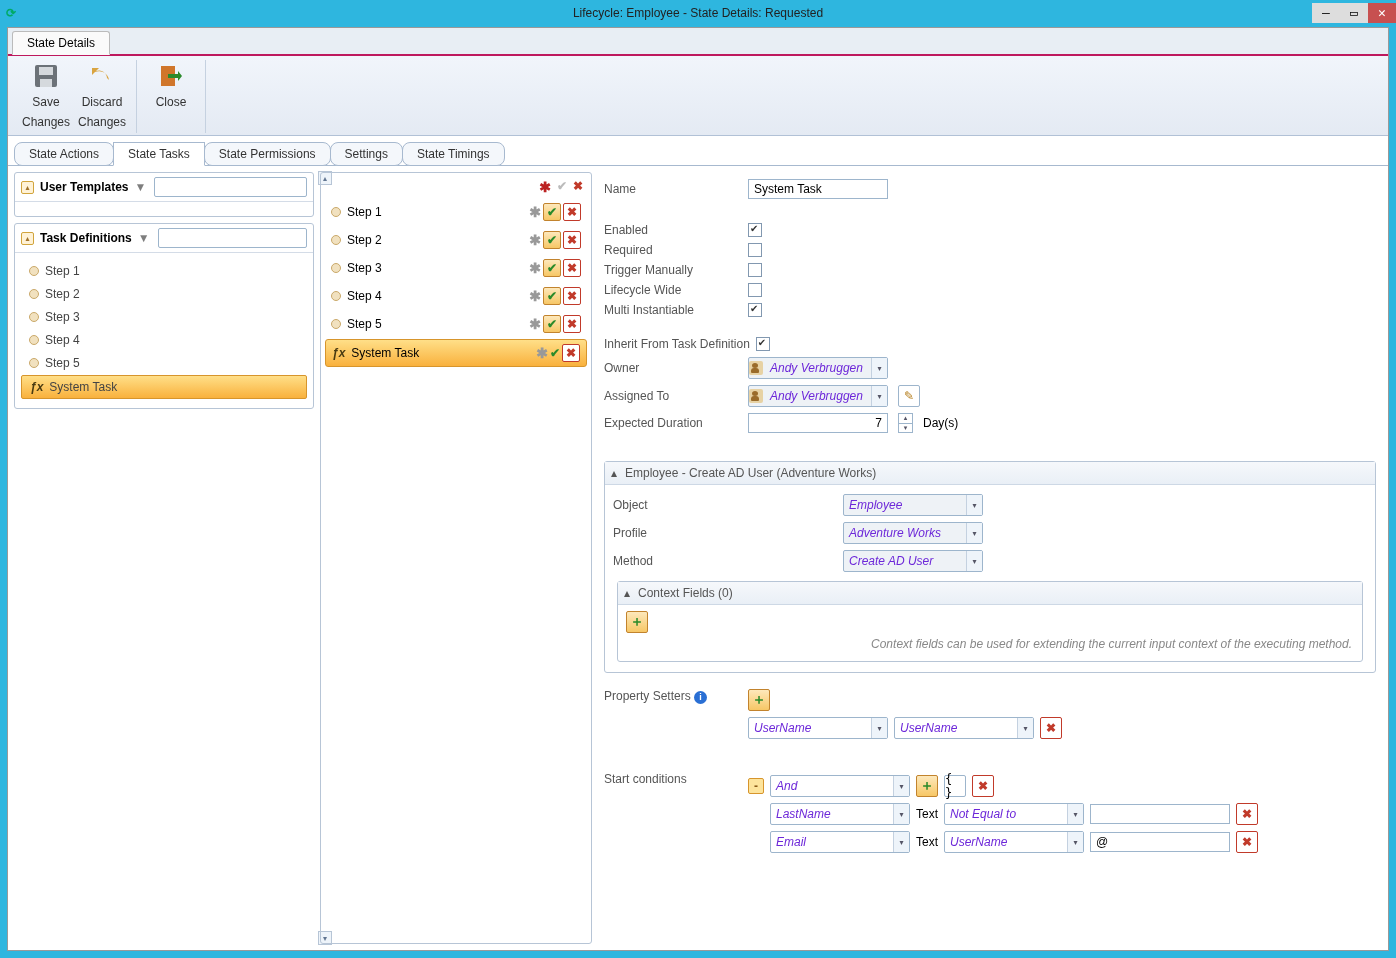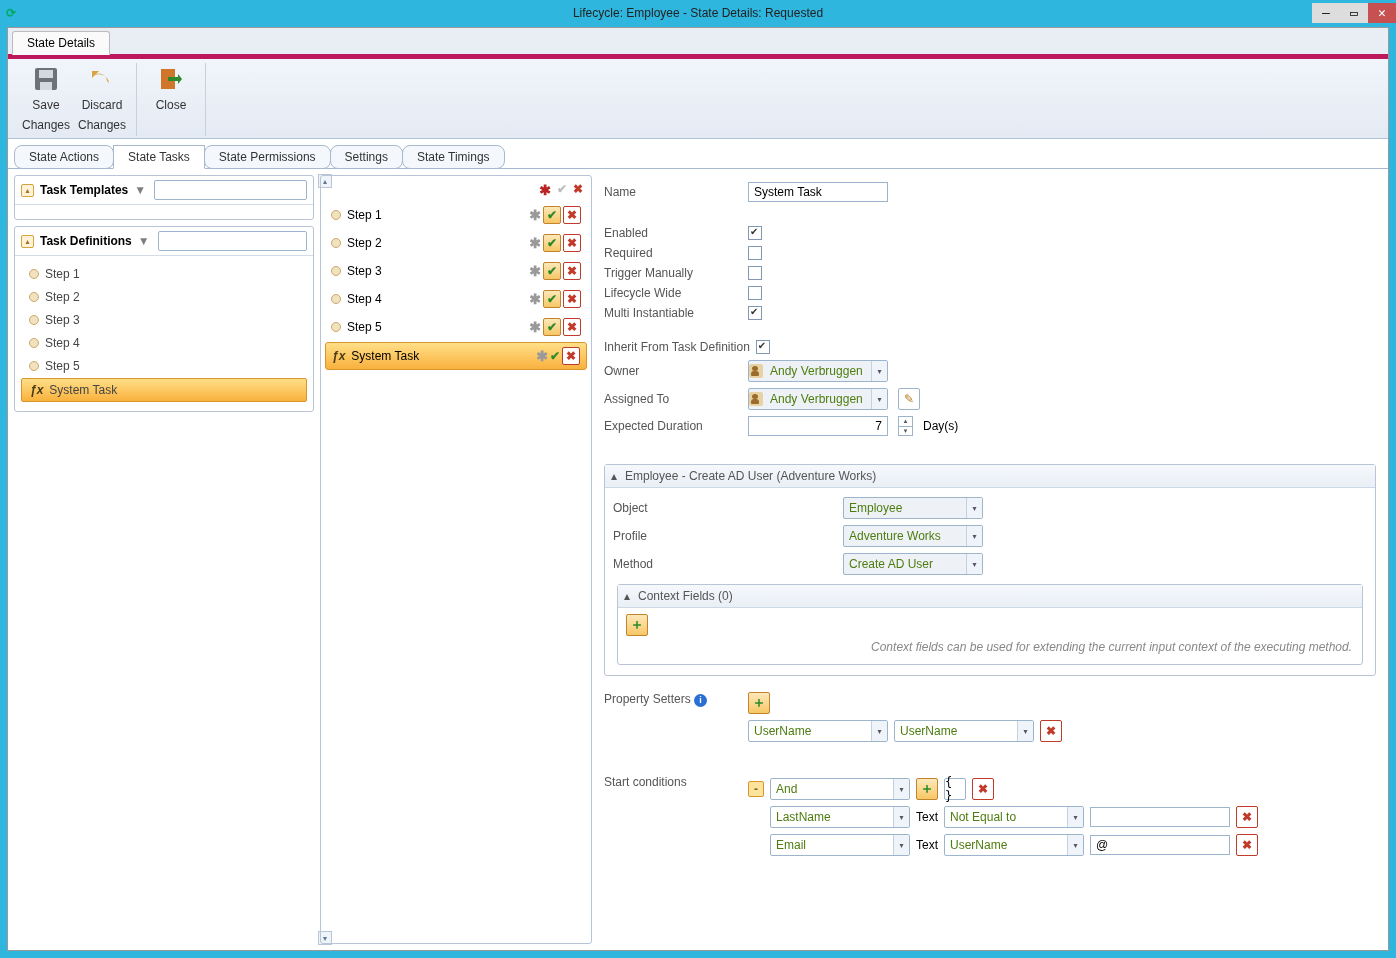--- a/index.html
+++ b/index.html
@@ -7,21 +7,21 @@
   .window { display: flex; flex-direction: column; height: 100%; }
   .titlebar { height: 25px; background: #2eb6df; display: flex; align-items: center; color: #333; position: relative; }
   .titlebar .sys-icon { margin-left: 6px; width:16px; color:#0a6; font-weight:bold;}
   .titlebar .title { position:absolute; left:0; right:0; text-align:center; pointer-events:none; color:#222;}
   .titlebar .win-controls { margin-left: auto; display: flex; }
   .win-btn { width: 28px; height: 20px; display:flex; align-items:center; justify-content:center; font-family: monospace; font-size:13px; }
   .win-btn.close { background:#c75050; color:#fff;}
   .win-btn.max, .win-btn.min { background:#ddd; color:#000; }
   .outer-content { flex:1; margin:2px 7px 7px 7px; background:#fff; border:1px solid #999; display:flex; flex-direction:column; }
 
-  .ribbon-tab-row { display:flex; background:#e8eef4; border-bottom:5px solid #be185d; }
+  .ribbon-tab-row { display:flex; background:#e8eef4; border-bottom:2px solid #be185d; }
   .ribbon-tab { padding:4px 14px; background:#fafafa; border:1px solid #bbb; border-bottom:1px solid #fafafa; margin:3px 0 -1px 4px; border-radius:3px 3px 0 0;}
   .ribbon { background:linear-gradient(#f1f5fb,#e4eaf3); border-bottom:1px solid #b1c1d6; display:flex; padding:4px 4px 2px 4px; height:80px;}
   .ribbon-group { display:flex; gap:8px; padding:0 10px; border-right:1px solid #c5d1e0; align-items:flex-start;}
   .ribbon-btn { width:48px; display:flex; flex-direction:column; align-items:center; gap:2px; padding-top:2px;}
   .ribbon-btn .ic { width:28px; height:28px; display:flex; align-items:center; justify-content:center; }
   .ribbon-btn .lbl { text-align:center; color:#333; line-height:20px;}
 
   .tabs2 { display:flex; border-bottom:1px solid #a7b9cf; background:#fff; padding-top:6px; padding-left:6px; gap:0;}
   .tab2 { padding:4px 14px; border:1px solid #a7b9cf; border-bottom:1px solid #fff; margin-bottom:-1px; background:#fff; border-radius:0; color:#333; position:relative;}
   .tab2.inactive { border-bottom:1px solid #a7b9cf; background:#f4f7fb;border-radius:8px; }
@@ -59,21 +59,21 @@
   .rightcol { flex:1; overflow:auto; padding:4px 6px 12px 6px;}
   .form-row { display:flex; align-items:center; padding:3px 0; gap:10px; }
   .form-row .lbl { width:134px; color:#555;}
   input.text { border:1px solid #9db5cc; height:20px; padding:2px 5px; width:140px; background:#fff;}
   .num { width:120px; text-align:right;}
   .spin { width:15px; height:20px; border:1px solid #9db5cc; display:flex; flex-direction:column;}
   .spin div{ flex:1; display:flex; align-items:center; justify-content:center; font-size:7px; color:#556;}
   .spin div:first-child{ border-bottom:1px solid #9db5cc;}
   .dd { display:flex; align-items:center; border:1px solid #9db5cc; height:22px; background:#fff; border-radius:2px;}
   .dd.ro { background:#eef2f6;}
-  .dd .val { flex:1; padding:2px 5px; color:#4d7c0f; overflow:hidden; white-space:nowrap;}
+  .dd .val { flex:1; padding:2px 5px; color:#6d28d9; overflow:hidden; white-space:nowrap;font-style:italic;}
   .dd .btn { width:16px; height:100%; border-left:1px solid #c4d1e0; display:flex; align-items:center; justify-content:center; font-size:8px; color:#556; background:#eef4fa;}
   .sm-btn { width:22px; height:22px; border:1px solid #c2832d; border-radius:2px; background:linear-gradient(#fde8bb,#f7c766); display:flex; align-items:center; justify-content:center;}
   .sm-btn.plain{ background:#fff; border-color:#9db5cc;}
   .sm-btn.redx{ background:#fff; border-color:#c13a2a; color:#c13a2a; font-weight:bold;}
   .group { border:1px solid #b7c5d6; border-radius:3px; margin-left:0;}
   .group-hd { background:linear-gradient(#f6f8fb,#e9eff6); border-bottom:1px solid #cdd8e5; padding:4px 6px; display:flex; align-items:center; gap:8px; color:#555;}
   .group-bd { padding:6px 8px; }
   .group.inner { margin:6px 4px 4px 4px;}
   .hint { color:#888; font-style:italic; padding:4px 2px;}
   .info { width:13px; height:13px; border-radius:50%; background:#2a6fd4; color:#fff; display:inline-flex; align-items:center; justify-content:center; font-size:9px; font-weight:bold;}
@@ -150,21 +150,21 @@
       <div class="tab2 inactive">State Timings</div>
     </div>
 
     <div class="work">
 
       <div class="leftcol" style="position:relative;">
         <div class="scroll-top">▴</div>
         <div class="panel">
           <div class="panel-hd">
             <div class="collapse">▴</div>
-            <b>Task Templates</b>
+            <b>User Templates</b>
             <span class="filter-ic">▼</span>
             <input class="search" style="">
           </div>
           <div class="tree" style="height:14px"></div>
         </div>
 
         <div class="panel" style="flex:0 0 auto;">
           <div class="panel-hd">
             <div class="collapse">▴</div>
             <b>Task Definitions</b>

